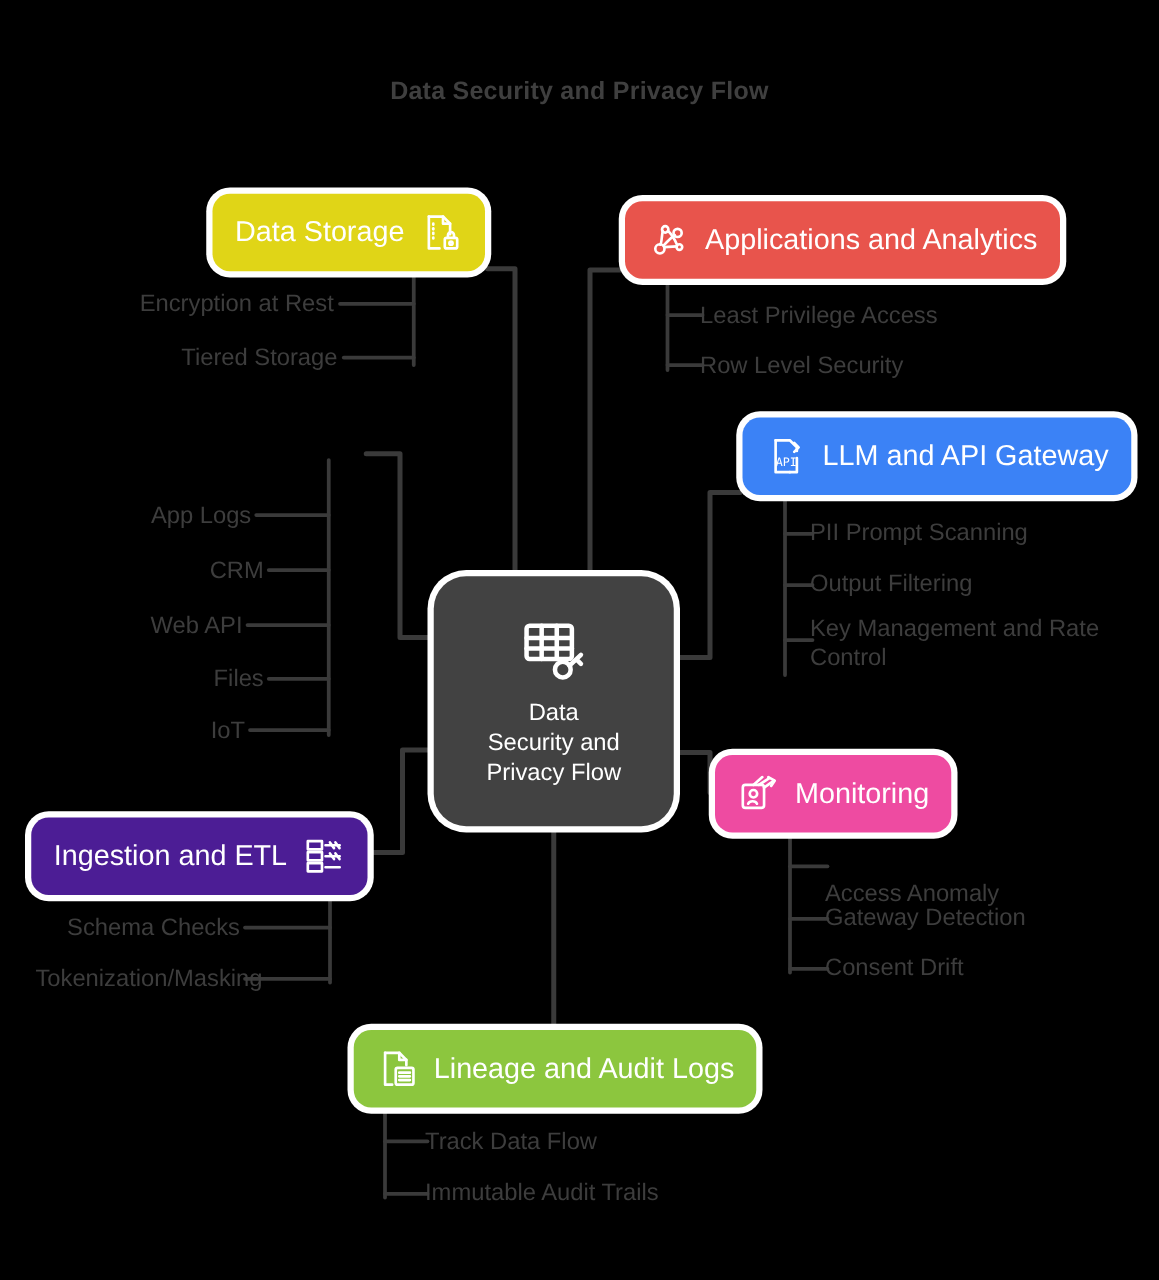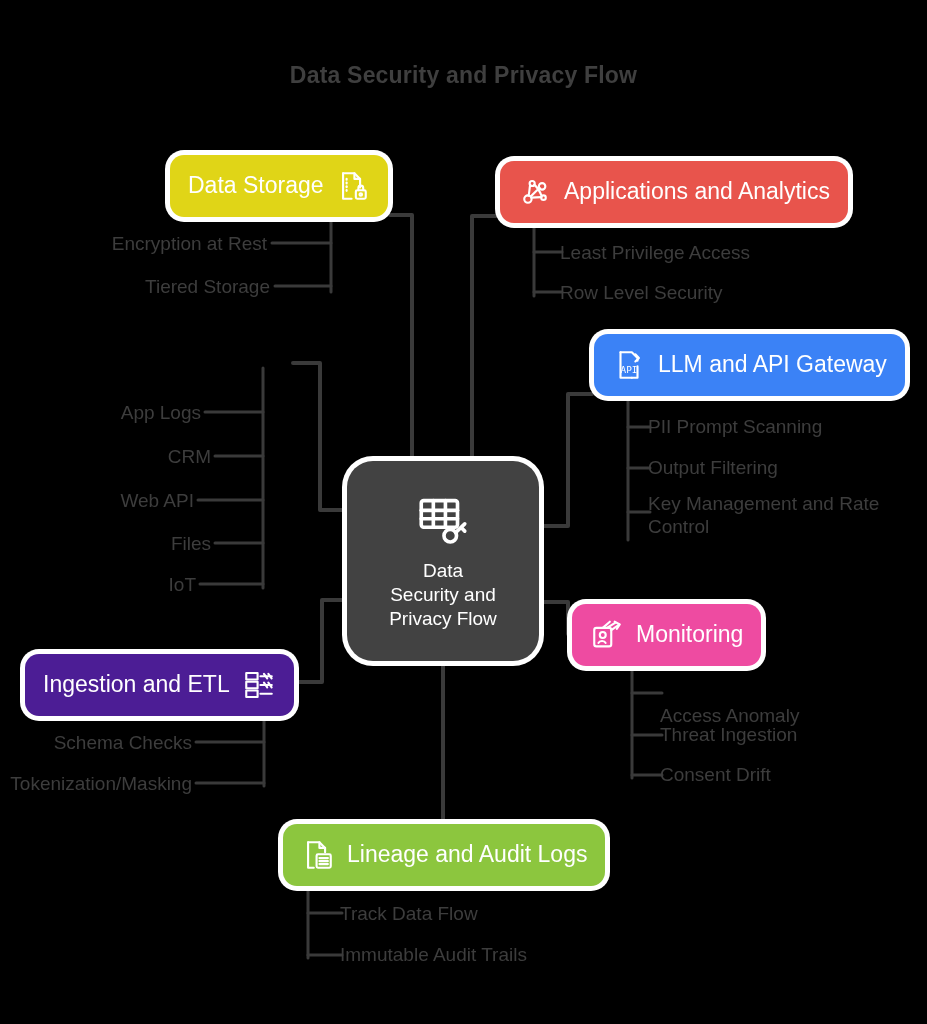--- a/index.html
+++ b/index.html
@@ -7,21 +7,21 @@
     width:927px;height:1024px;
     font-family:"Liberation Sans","DejaVu Sans",sans-serif;
     overflow:hidden;position:relative;
   }
   #stage{position:absolute;inset:0;}
 
   
   .title{
     position:absolute;left:0;right:0;top:62px;
     text-align:center;
-    font-size:23px;font-weight:bold;
+    font-size:20px;font-weight:bold;
     color:#3f3f3f;
     letter-spacing:.2px;
     white-space:nowrap;
   }
 
   
   #wires{position:absolute;left:0;top:0;width:927px;height:1024px;}
   #wires path,#wires line{fill:none;stroke:#3a3a3a;stroke-width:4;
     stroke-linecap:round;stroke-linejoin:round;}
   #wires .thin{stroke-width:3;}
@@ -242,41 +242,41 @@
         <rect x="3" y="15.9" width="8" height="4.6"></rect>
         <path d="M13 5.8 h8 M13 12 h8 M13 18.2 h8"></path>
         <path d="M15.5 4.2 L17.8 7.4 M18.6 4.2 L20.9 7.4"></path>
         <path d="M15.5 10.4 L17.8 13.6 M18.6 10.4 L20.9 13.6"></path>
       </svg>
     </span>
   </div>
   <div class="sub r" style="left:20px;top:731px;width:172px;">
     <span>Schema Checks</span>
   </div>
-  <div class="sub r" style="left:10px;top:772px;width:182px;">
+  <div class="sub r" style="left:28px;top:772px;width:182px;">
     <span>Tokenization/Masking</span>
   </div>
 
   <div class="node" style="left:572px;top:604px;background:#EE4BA1;">
     <span class="ic">
       <svg viewBox="0 0 24 24" fill="none" stroke="#fff" stroke-width="1.5" stroke-linecap="round" stroke-linejoin="round">
         <rect x="3" y="7" width="12" height="13" rx="1.5"></rect>
         <circle cx="9" cy="12" r="2.1"></circle>
         <path d="M6 17.6 c.8-1.8 4.2-1.8 5 0"></path>
         <path d="M9 7 L14 2.6 M12 7 L18 3.2 M15 8.5 L20.6 4.6"></path>
         <path d="M17.4 2.6 L21 4.6 L19 7.6"></path>
       </svg>
     </span>
     <span class="lbl">Monitoring</span>
   </div>
   <div class="sub" style="left:660px;top:682px;margin-top:22px;">
     <span>Access Anomaly</span>
   </div>
   <div class="sub" style="left:660px;top:723px;">
-    <span>Threat Ingestion</span>
+    <span>Gateway Detection</span>
   </div>
   <div class="sub" style="left:660px;top:763px;">
     <span>Consent Drift</span>
   </div>
 
   <div class="node" style="left:283px;top:824px;background:#8CC63E;">
     <span class="ic">
       <svg viewBox="0 0 24 24" fill="none" stroke="#fff" stroke-width="1.5" stroke-linecap="round" stroke-linejoin="round">
         <path d="M5 3 h8 l4 4 v3"></path>
         <path d="M5 3 v18 h4"></path>

